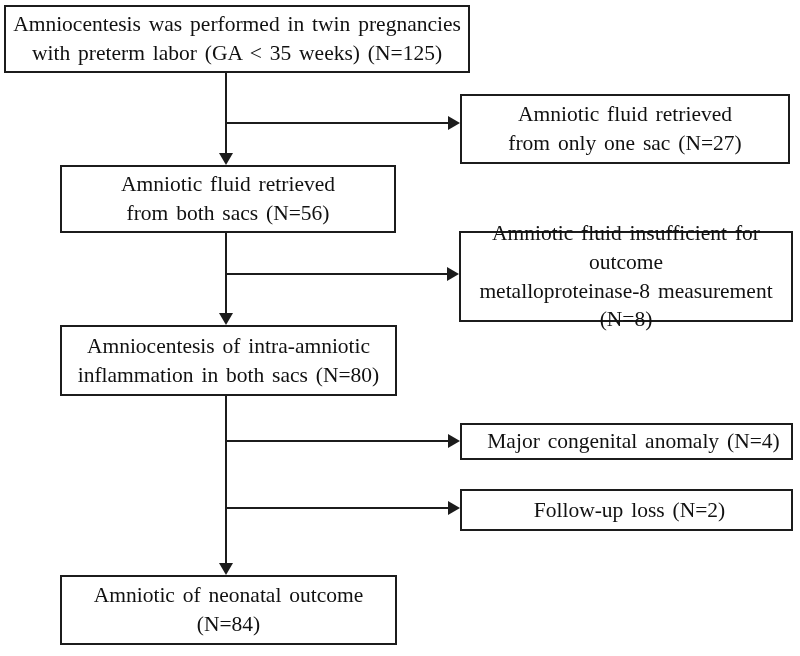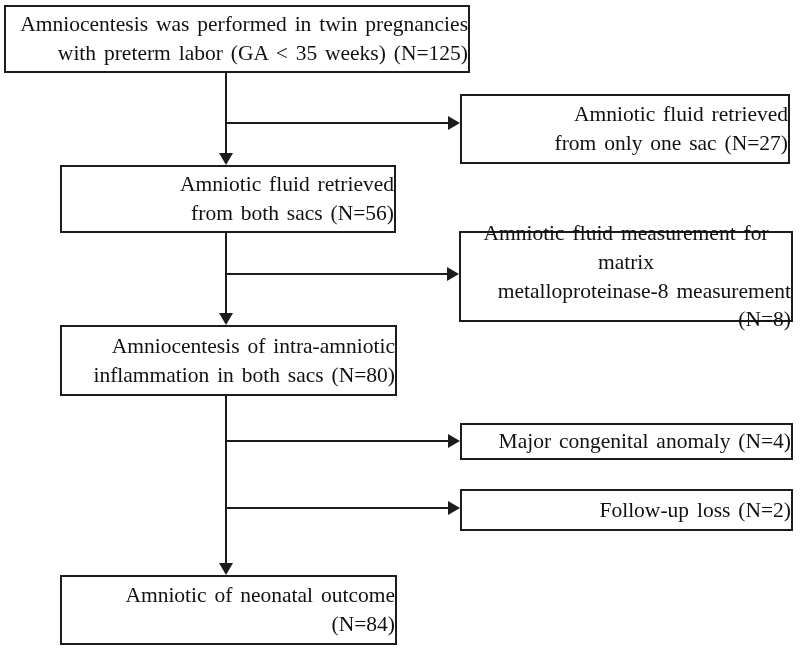--- a/index.html
+++ b/index.html
@@ -13,21 +13,21 @@
     overflow: hidden;
   }
   .box {
     position: absolute;
     box-sizing: border-box;
     background: #ffffff;
     border: 2px solid #1c1c1c;
     display: flex;
     flex-direction: column;
     justify-content: center;
-    align-items: flex-end;
+    align-items: center;
     text-align: center;
     font-size: 21.5px;
     line-height: 1.33;
     word-spacing: 2.5px;
   }
   .vline { position: absolute; width: 2px; background: #1c1c1c; }
   .hline { position: absolute; height: 2px; background: #1c1c1c; }
   .arrow-down {
     position: absolute; width: 0; height: 0;
     border-left: 7px solid transparent;
@@ -64,21 +64,21 @@
     <div>Amniotic fluid retrieved</div>
     <div>from only one sac (N=27)</div>
   </div>
 
   <div class="box" id="box-both-sacs">
     <div>Amniotic fluid retrieved</div>
     <div>from both sacs (N=56)</div>
   </div>
 
   <div class="box" id="box-mmp8">
-    <div>Amniotic fluid measurement for matrix</div>
+    <div>Amniotic fluid insufficient for outcome</div>
     <div>metalloproteinase-8 measurement</div>
     <div>(N=8)</div>
   </div>
 
   <div class="box" id="box-iai">
     <div>Amniocentesis of intra-amniotic</div>
     <div>inflammation in both sacs (N=80)</div>
   </div>
 
   <div class="box" id="box-anomaly">

